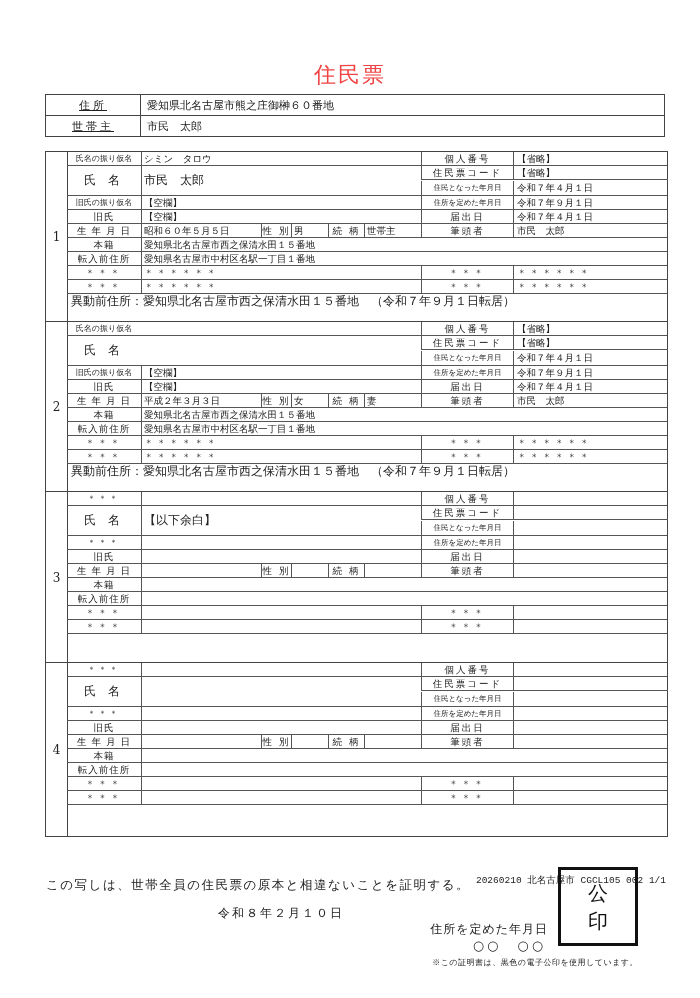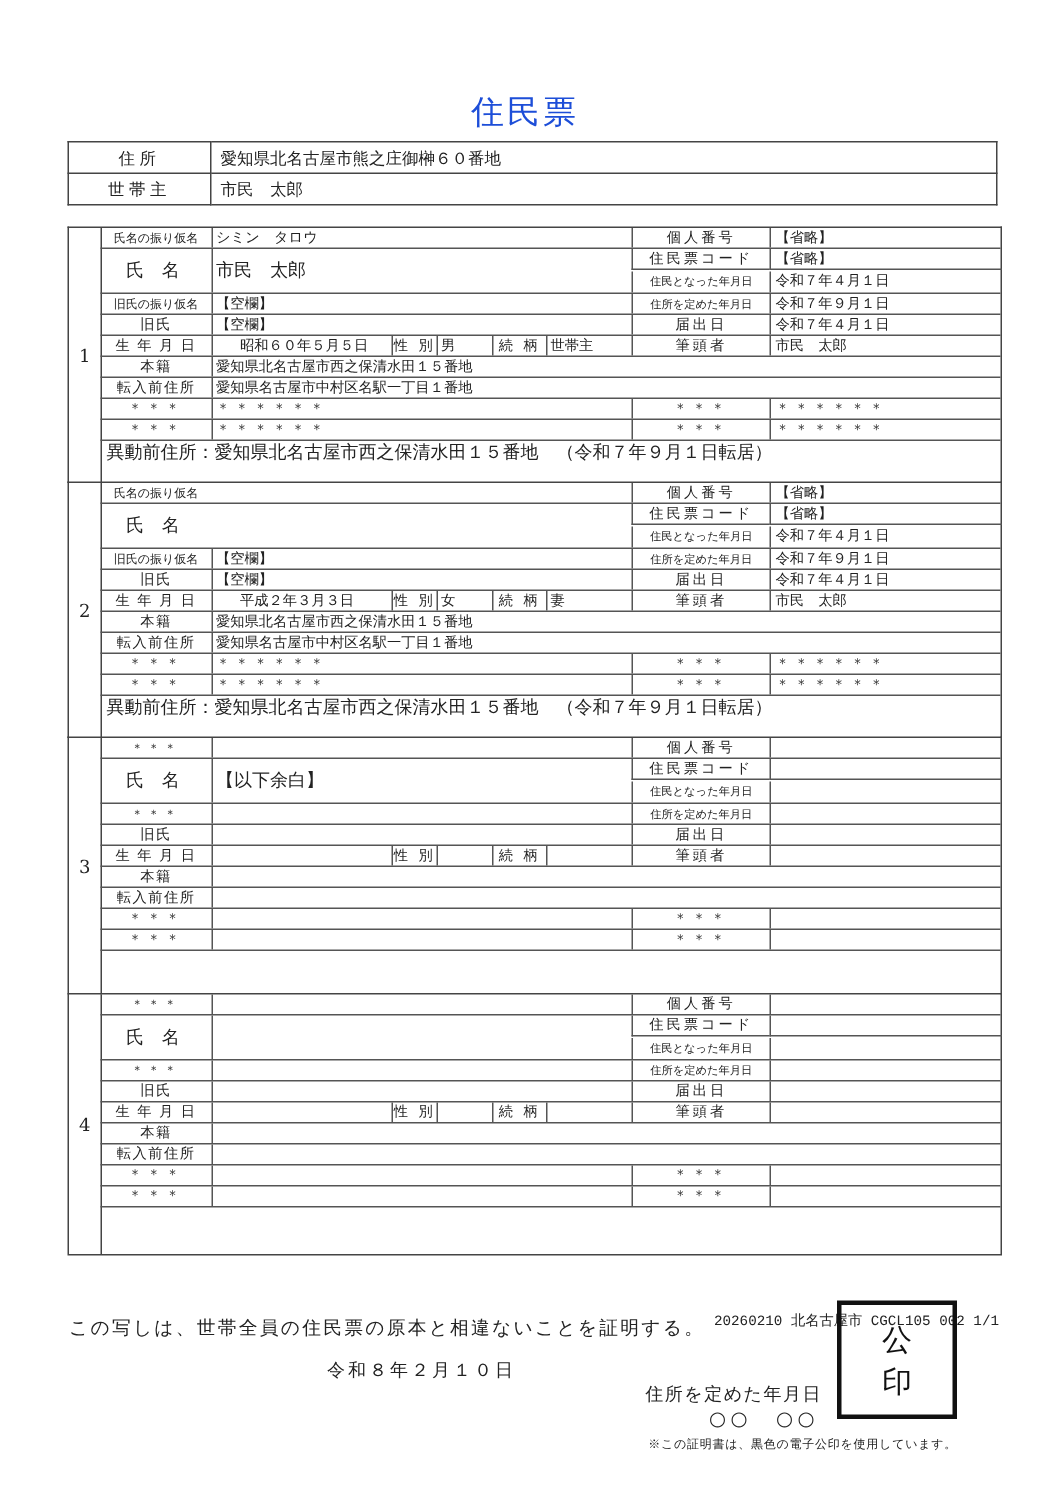--- a/index.html
+++ b/index.html
@@ -1,36 +1,36 @@
 <!DOCTYPE html>
 <html><head>
 <meta charset="utf-8">
 <style>
   html,body{margin:0;padding:0;background:#fff;}
   body{width:700px;height:998px;position:relative;font-family:"DejaVu Serif","Liberation Serif",serif;color:#222;overflow:hidden;}
-  .title{position:absolute;left:0;width:700px;top:60px;text-align:center;font-size:22px;letter-spacing:2px;color:#1d4ed8;}
+  .title{position:absolute;left:0;width:700px;top:60px;text-align:center;font-size:22px;letter-spacing:2px;color:#ef4444;}
   .head-table{position:absolute;left:45px;top:94px;width:620px;border:1.5px solid #333;border-collapse:collapse;font-size:11px;}
   .head-table td{border:1px solid #444;height:20px;padding:0 6px;}
-  .head-table td.lbl{width:82px;text-align:center;letter-spacing:3px;}
+  .head-table td.lbl{width:82px;text-align:center;letter-spacing:3px;text-decoration:underline;}
   .family{position:absolute;left:45px;width:621px;border:1.5px solid #444;border-bottom:none;}
   .family.last{border-bottom:1.5px solid #444;}
   .num{position:absolute;left:0;top:0;width:21px;height:100%;border-right:1.5px solid #444;font-size:12px;display:flex;align-items:center;justify-content:center;}
   .grid{position:absolute;left:21px;right:0;top:0;}
   .row{position:relative;height:13px;border-bottom:1px solid #555;font-size:9.5px;line-height:13px;}
   .row.tall{height:29px;}
   .cell{position:absolute;top:0;height:100%;box-sizing:border-box;white-space:nowrap;overflow:hidden;}
   .bl{border-left:1px solid #555;}
   .c-lbl{left:0;width:74px;text-align:center;letter-spacing:1px;}
   .c-lbl.small{font-size:8px;letter-spacing:0;}
   .c-val{left:74px;width:280px;padding-left:2px;}
   .c-val.full{width:506px;}
   .c-rl{left:354px;width:92px;text-align:center;letter-spacing:2px;}
   .c-rl.small{font-size:7.5px;letter-spacing:0;}
   .c-rv{left:446px;width:155px;padding-left:3px;}
-  .c-birth{left:74px;width:120px;padding-left:18px;}
+  .c-birth{left:74px;width:120px;padding-left:2px;}
   .c-sexl{left:194px;width:30px;text-align:center;letter-spacing:2px;}
   .c-sexv{left:224px;width:37px;padding-left:2px;}
   .c-rell{left:261px;width:36px;text-align:center;letter-spacing:2px;}
   .c-relv{left:297px;width:57px;padding-left:2px;}
   .big{font-size:12px;}
   .stars{letter-spacing:3px;color:#333;}
   .note-row{position:relative;font-size:12px;padding-left:4px;line-height:14px;}
   .footer-code{position:absolute;right:34px;top:838px;font-size:9.5px;font-family:"Liberation Mono","DejaVu Sans Mono",monospace;color:#222;margin-top:36px;}
   .cert{position:absolute;left:46px;top:877px;font-size:12.5px;letter-spacing:1.5px;}
   .cert-date{position:absolute;left:218px;top:905px;font-size:12px;letter-spacing:2px;}

